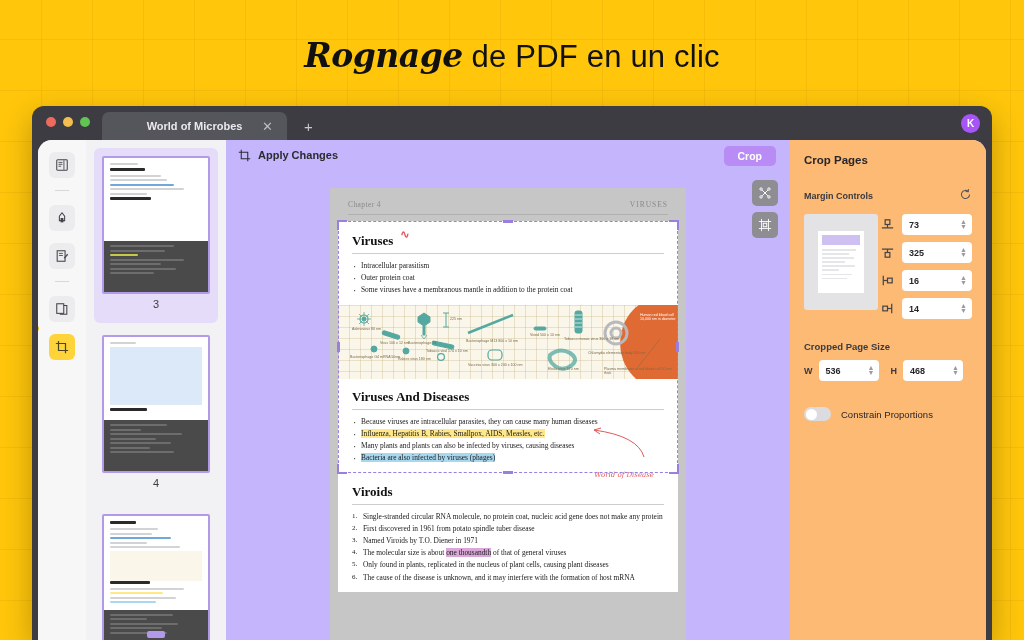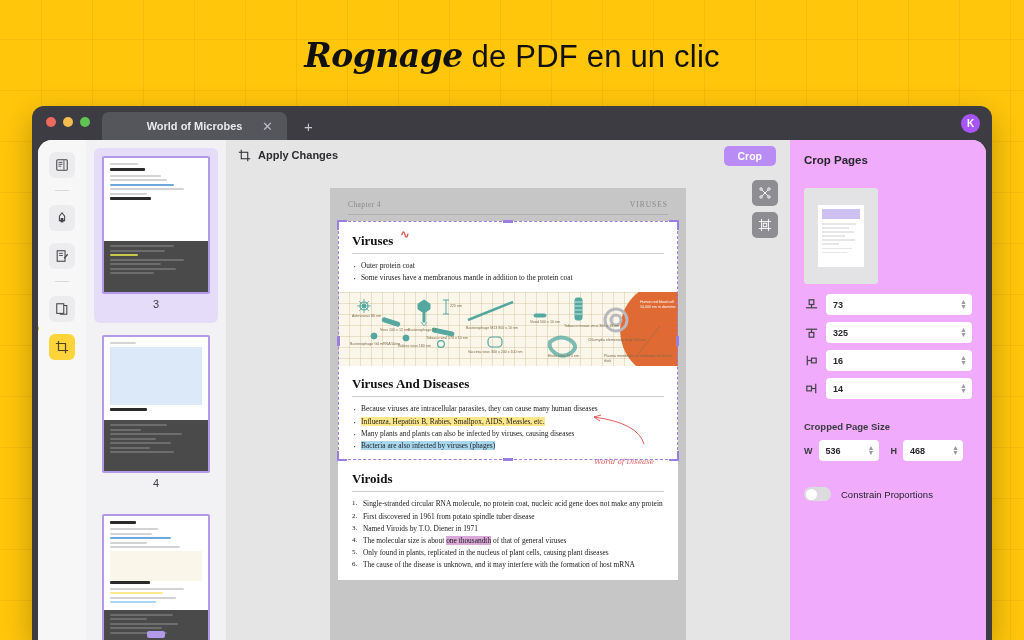--- a/index.html
+++ b/index.html
@@ -97,21 +97,21 @@
   .ln.d { background: #6d6d6d; }
   .ln.t { background: #2a2a2a; height: 3px; width: 38%; margin-bottom: 4px; }
   .ln.blue { background: #6fa8dc; }
   .thumbnum { text-align: center; font-size: 11px; color: #3c3c42; padding: 4px 0 10px; }
   .minitable { background: #dce9f8; height: 58px; margin: 3px 0; }
   .minidiag { height: 44px; background: #fff; position: relative; }
   .chip { position:absolute; bottom: 2px; left: 50%; transform: translateX(-50%);
           width: 18px; height: 7px; background: #b39ae8; border-radius: 2px; }
 
   
-  .canvas { flex: 1; background: #e5e5e5; position: relative; overflow: hidden; }
+  .canvas { flex: 1; background: #c4b5fd; position: relative; overflow: hidden; }
   .topbar { height: 30px; display: flex; align-items: center; padding: 0 12px; }
   .apply { display: flex; align-items: center; gap: 7px; font-size: 11px; font-weight: 700; color: #2b2b30; }
   .cropbtn {
     position: absolute; right: 14px; top: 6px;
     background: #b98cf5; color: #fff; font-size: 10.5px; font-weight: 600;
     padding: 4px 14px; border-radius: 5px; border: none;
   }
   .floatbtns { position: absolute; right: 12px; top: 40px; display: flex; flex-direction: column; gap: 6px; }
   .fbtn { width: 26px; height: 26px; border-radius: 5px; background: #8d8d92;
           display: flex; align-items: center; justify-content: center; }
@@ -162,26 +162,26 @@
     background-size: 11px 11px;
   }
   .lbl { position: absolute; font-size: 3.6px; color: #7a6a4a; line-height: 1.3; font-family: "Liberation Sans", sans-serif; }
   .rbc { position: absolute; right: -28px; top: -8px; width: 86px; height: 92px;
          border-radius: 50%; background: #e06a34; }
   .annot { position: absolute; right: 10px; bottom: 4px; color: #e05a5a;
            font-size: 7px; font-style: italic; font-family: "DejaVu Serif", serif; }
   .arrow { position: absolute; color: #e05a5a; font-size: 9px; }
 
   
-  .panel { width: 196px; background: #f0abfc; padding: 14px 14px 0; position: relative; }
+  .panel { width: 196px; background: #fdba74; padding: 14px 14px 0; position: relative; }
   .ptitle { font-size: 11.5px; font-weight: 700; color: #26262b; margin-bottom: 22px; }
   .psub { font-size: 9px; font-weight: 700; color: #3a3a40; }
   .subrow { display: flex; align-items: center; justify-content: space-between; margin-bottom: 10px; }
   .reseticon { color: #55555c; font-size: 12px; }
-  .mgrid { display: flex; gap: 10px; flex-direction: column; }
+  .mgrid { display: flex; gap: 2px; }
   .preview { width: 74px; height: 96px; background: #e3e3e6; border-radius: 3px;
              display: flex; align-items: center; justify-content: center; }
   .ppage { width: 46px; height: 62px; background: #fff; padding: 4px; }
   .pbar { height: 10px; background: #cfc0f2; margin-bottom: 4px; }
   .pln { height: 1.6px; background: #e6e6e8; margin-bottom: 2.5px; }
   .inputs { flex: 1; display: flex; flex-direction: column; gap: 7px; }
   .irow { display: flex; align-items: center; gap: 7px; }
   .micon { width: 15px; height: 15px; flex: 0 0 15px; }
   .inp {
     flex: 1; height: 21px; background: #fff; border-radius: 4px;
@@ -401,20 +401,21 @@
           <div class="edgev" style="top:50%;margin-top:-5px;left:-1px"></div>
           <div class="edgev" style="top:50%;margin-top:-5px;right:-1px"></div>
 
           <div class="white">
             <div class="h1">
               <span>Viruses</span>
               <span class="squiggle">∿</span>
             </div>
             <div class="rule"></div>
             <ul class="b">
+              <li>Intracellular parasitism</li>
               <li>Outer protein coat</li>
               <li>Some viruses have a membranous mantle in addition to the protein coat</li>
             </ul>
           </div>
 
           <div class="diagram">
             <div class="rbc"></div>
             <svg width="100%" height="74" style="position:absolute;inset:0">
               <g fill="#54a8a0" stroke="#54a8a0">
                 <circle cx="26" cy="14" r="4" fill="none" stroke-width="1.2"></circle>
@@ -491,20 +492,29 @@
             <li>Only found in plants, replicated in the nucleus of plant cells, causing plant diseases</li>
             <li>The cause of the disease is unknown, and it may interfere with the formation of host mRNA</li>
           </ol>
         </div>
       </div>
     </div>
 
     <div class="panel">
       <div class="ptitle">Crop Pages</div>
 
+      <div class="subrow">
+        <span class="psub">Margin Controls</span>
+        <span class="reseticon">
+          <svg width="13" height="13" viewBox="0 0 16 16">
+            <path d="M13 8 a5 5 0 1 1 -1.6 -3.7" fill="none" stroke="#55555c" stroke-width="1.3"></path>
+            <path d="M11.6 1.2 L11.4 4.6 L8.1 4.2" fill="none" stroke="#55555c" stroke-width="1.3"></path>
+          </svg>
+        </span>
+      </div>
 
       <div class="mgrid">
         <div class="preview">
           <div class="ppage">
             <div class="pbar"></div>
             <div class="pln" style="width:90%"></div>
               <div class="pln" style="width:70%"></div>
             <div class="pln" style="width:85%"></div>
               <div class="pln" style="width:60%"></div>
             <div class="pln" style="width:88%"></div>

